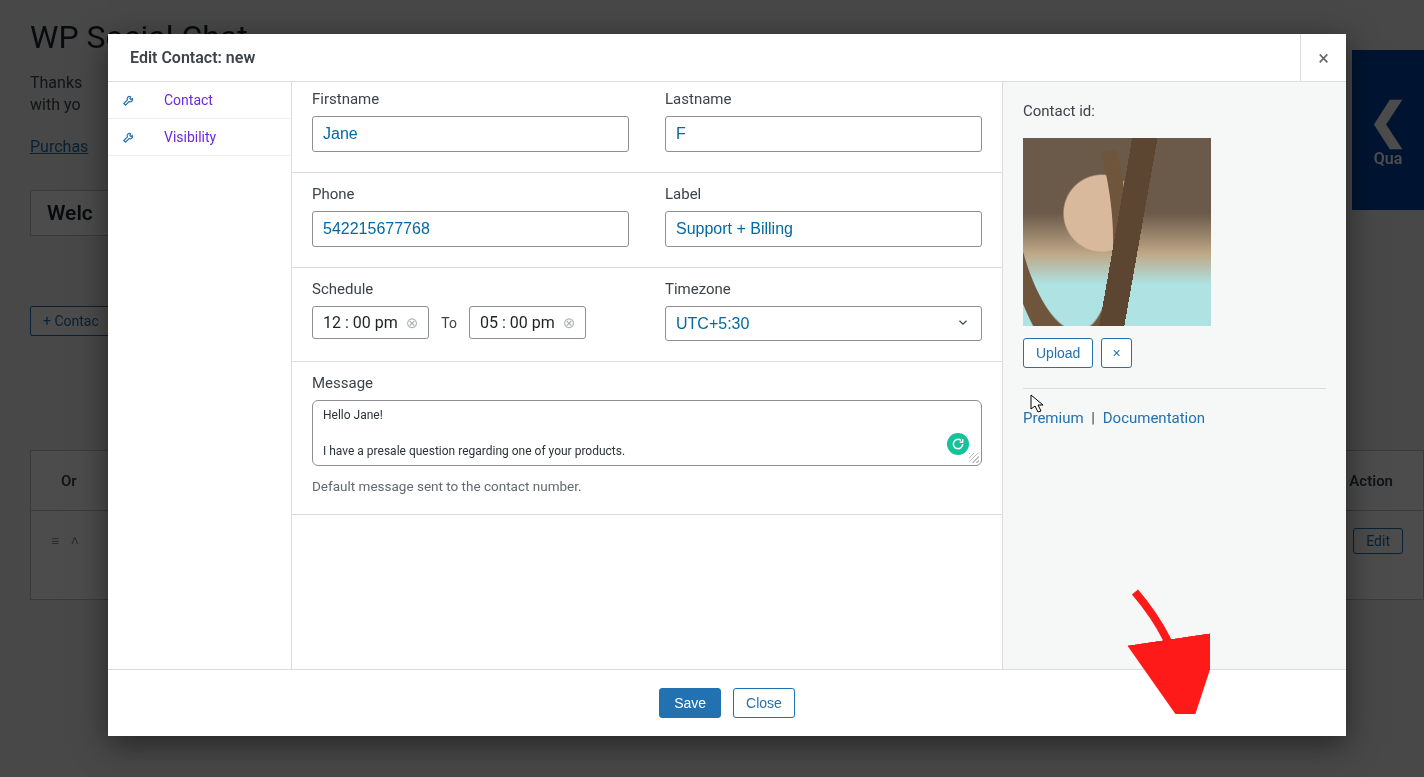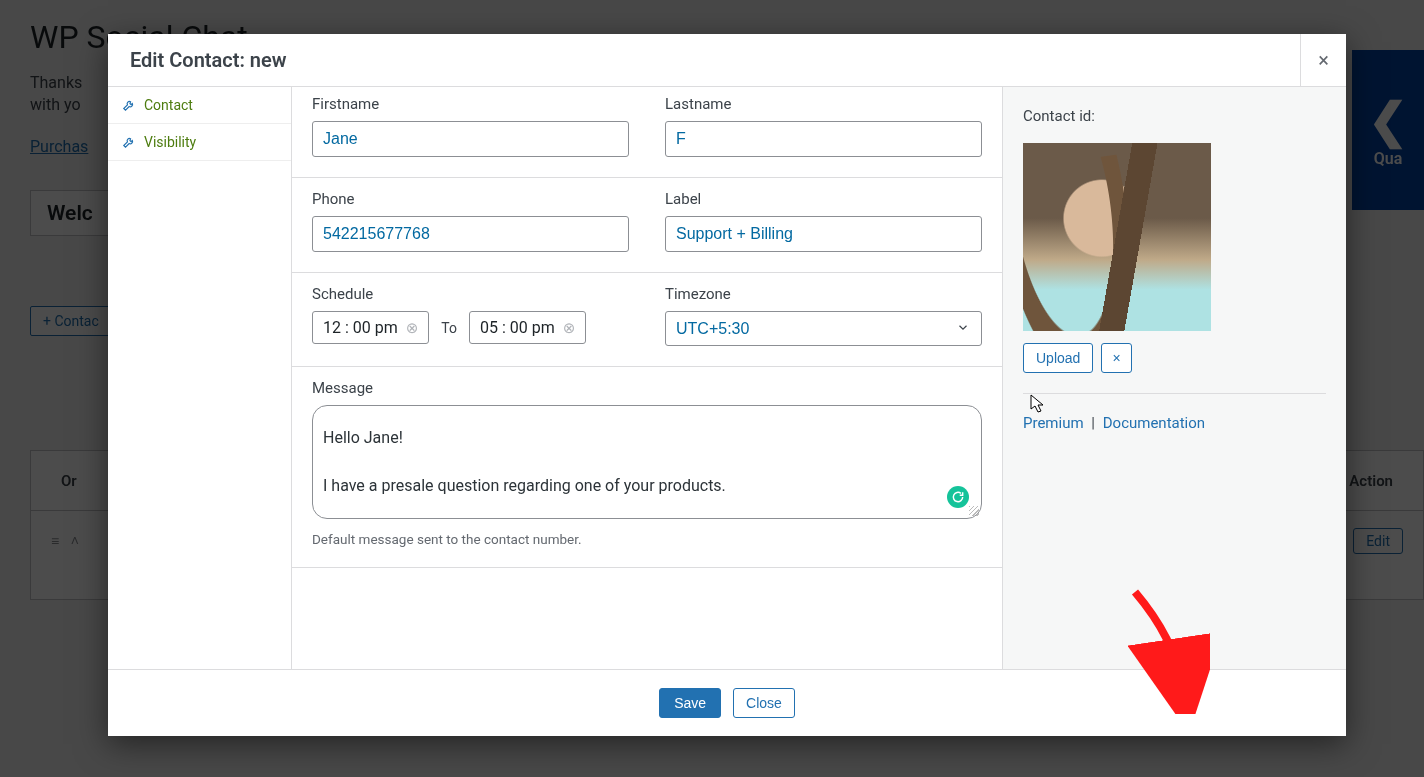--- a/index.html
+++ b/index.html
@@ -55,44 +55,45 @@
     background: #fff;
     box-shadow: 0 8px 30px rgba(0,0,0,0.5);
     display: flex;
     flex-direction: column;
   }
   .modal-header {
     display: flex; align-items: center;
     padding: 14px 22px;
     border-bottom: 1px solid #dcdcde;
   }
-  .modal-header .title { font-size: 20px; font-weight: 600; color: #3c434a; }
+  .modal-header .title { font-size: 16px; font-weight: 600; color: #3c434a; }
   .modal-header .close { margin-left: auto; font-size: 20px; color: #646970; width: 46px; text-align: center; cursor: pointer; }
   .modal-header { position: relative; }
   .modal-header .close { position: absolute; right: 0; top: 0; height: 100%; display: flex; align-items: center; justify-content: center; }
   .modal-header .close-border { border-left: 1px solid #dcdcde; }
 
   .modal-body {
     flex: 1;
     display: flex;
     min-height: 0;
     border-bottom: 1px solid #dcdcde;
   }
 
   .side-tabs {
     width: 184px;
     border-right: 1px solid #dcdcde;
   }
   .side-tab {
     display: flex; align-items: center;
-    color: #4d7c0f;
+    color: #6d28d9;
     font-size: 14px;
     padding: 10px 14px;
     border-bottom: 1px solid #eee;
     cursor: pointer;
+    gap: 20px;
   }
   .side-tab svg { margin-right: 8px; color: #2271b1; }
 
   .form-area {
     flex: 1;
     position: relative;
     overflow-y: scroll;
     background: #fff;
   }
   .form-area::-webkit-scrollbar { width: 18px; }
@@ -128,23 +129,23 @@
 
   .select-wrap { position: relative; }
   .select-wrap select { appearance: none; padding-right: 32px; }
   .select-wrap .caret {
     position: absolute; right: 12px; top: 50%; transform: translateY(-50%);
     pointer-events: none; color: #3c434a;
   }
 
   .message-box {
     width: 100%;
-    border: 1px solid #8c8f94; border-radius: 15px;
-    padding: 20px 10px;
-    font-size: 16px;
+    border: 1px solid #8c8f94; border-radius: 6px;
+    padding: 5px 10px;
+    font-size: 12px;
     background: #fff;
     resize: both;
     position: relative;
   }
   .message-text { line-height: 1.5; color: #2c3338; }
   .grammarly {
     position: absolute; right: 12px; bottom: 10px;
     width: 22px; height: 22px; border-radius: 50%;
     background: #15c39a; display: flex; align-items: center; justify-content: center;
   }

